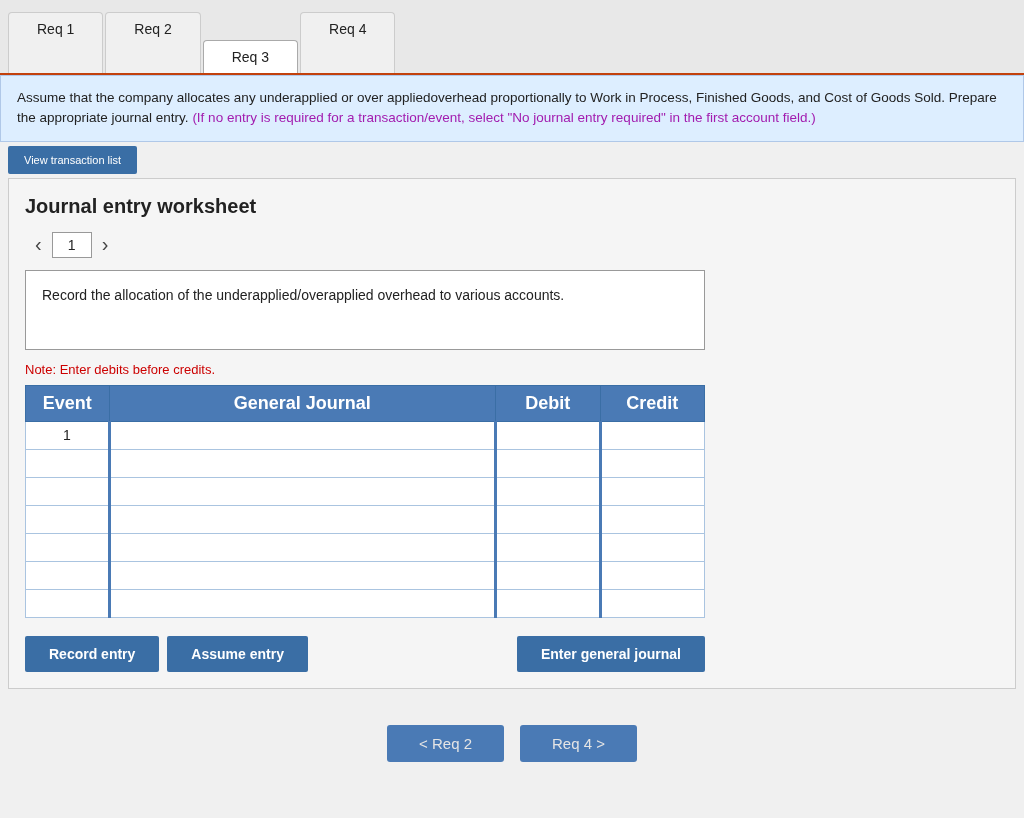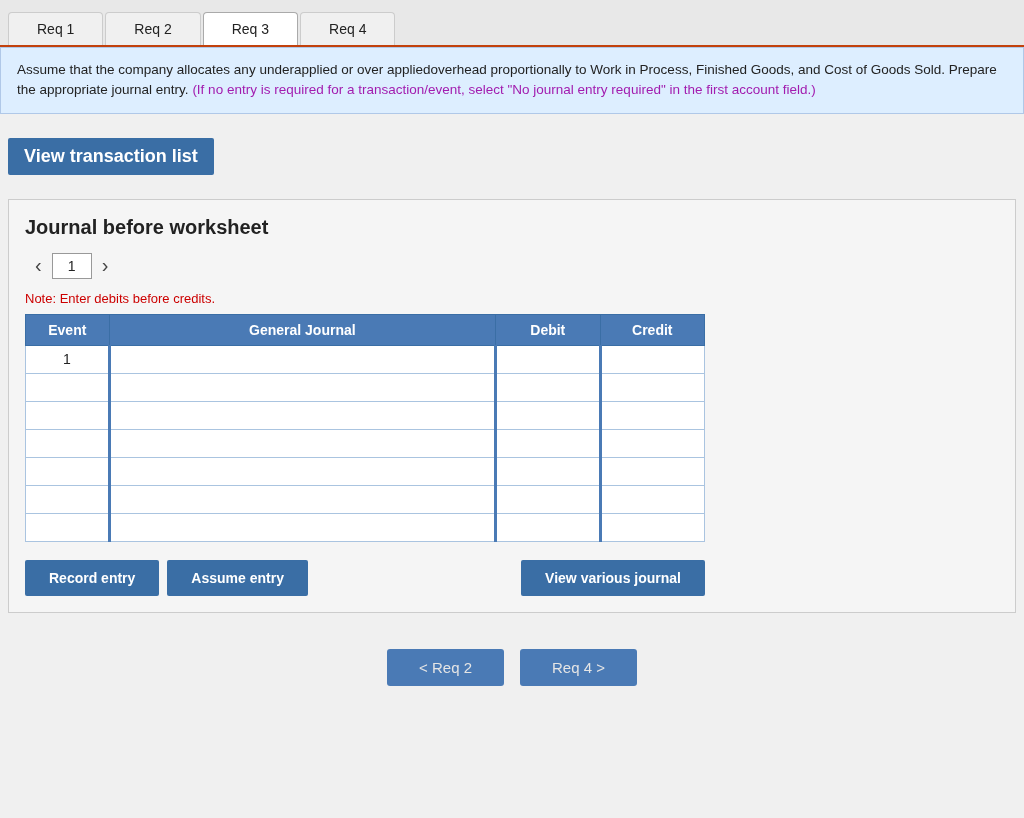--- a/index.html
+++ b/index.html
@@ -25,45 +25,46 @@
       background: #f0f0f0;
       cursor: pointer;
       margin-right: 2px;
       border-radius: 4px 4px 0 0;
       font-size: 14px;
     }
     .tab.active {
       background: #fff;
       border-color: #aaa;
       font-weight: normal;
+      margin-top: 28px;
     }
 
     
     .info-box {
       background: #ddeeff;
       border: 1px solid #b0c8e8;
       padding: 12px 16px;
       font-size: 13.5px;
       line-height: 1.5;
     }
     .info-box .red {
       color: #a21caf;
     }
 
     
     .btn-view-transactions {
       display: inline-block;
       background: #3a6ea5;
       color: #fff;
       padding: 8px 16px;
-      margin: 24px 8px;
-      border: none;
-      cursor: pointer;
-      font-size: 18px;
-      font-weight: bold;
+      margin: 4px 8px;
+      border: none;
+      cursor: pointer;
+      font-size: 11px;
+      font-weight: normal;
       border-radius: 2px;
     }
 
     
     .worksheet-container {
       background: #f5f5f5;
       border: 1px solid #ccc;
       margin: 0 8px 16px 8px;
       padding: 16px;
     }
@@ -120,21 +121,21 @@
       border-collapse: collapse;
       width: 100%;
       max-width: 680px;
       margin-bottom: 18px;
     }
     .journal-table th {
       background: #4a7ab5;
       color: #fff;
       padding: 7px 10px;
       text-align: center;
-      font-size: 14px;
+      font-size: 18px;
       border: 1px solid #3a6ea5;
     }
     .journal-table td {
       border: 1px solid #aac4e0;
       padding: 0;
       height: 28px;
     }
     .journal-table td.event-col {
       text-align: center;
       background: #fff;
@@ -231,28 +232,29 @@
 <div class="info-box">
   <span>Assume that the company allocates any underapplied or over appliedoverhead proportionally to Work in Process, Finished Goods, and Cost of Goods Sold. Prepare the appropriate journal entry.</span>
   <span class="red">(If no entry is required for a transaction/event, select "No journal entry required" in the first account field.)</span>
 </div>
 
 
 <button class="btn-view-transactions">View transaction list</button>
 
 
 <div class="worksheet-container">
-  <div class="worksheet-title">Journal before worksheet</div>
+  <div class="worksheet-title">Journal entry worksheet</div>
 
   <div class="nav-row">
     <span class="nav-arrow">‹</span>
     <div class="page-num-box">1</div>
     <span class="nav-arrow">›</span>
   </div>
 
+  <div class="desc-box">Record the allocation of the underapplied/overapplied overhead to various accounts.</div>
 
   <div class="note-text">Note: Enter debits before credits.</div>
 
   <table class="journal-table">
     <thead>
       <tr>
         <th>Event</th>
         <th>General Journal</th>
         <th>Debit</th>
         <th>Credit</th>
@@ -301,21 +303,21 @@
           <td class="amount-col"><input type="text" style=""></td>
           <td class="amount-col"><input type="text" style=""></td>
         </tr>
       </tbody>
   </table>
 
   <div class="action-buttons">
     <button class="btn-action">Record entry</button>
     <button class="btn-action">Assume entry</button>
     <div class="spacer"></div>
-    <button class="btn-action">View various journal</button>
+    <button class="btn-action">Enter general journal</button>
   </div>
 </div>
 
 
 <div class="bottom-nav">
   <button class="btn-nav">&lt; Req 2</button>
   <button class="btn-nav">Req 4 &gt;</button>
 </div>
 
 

